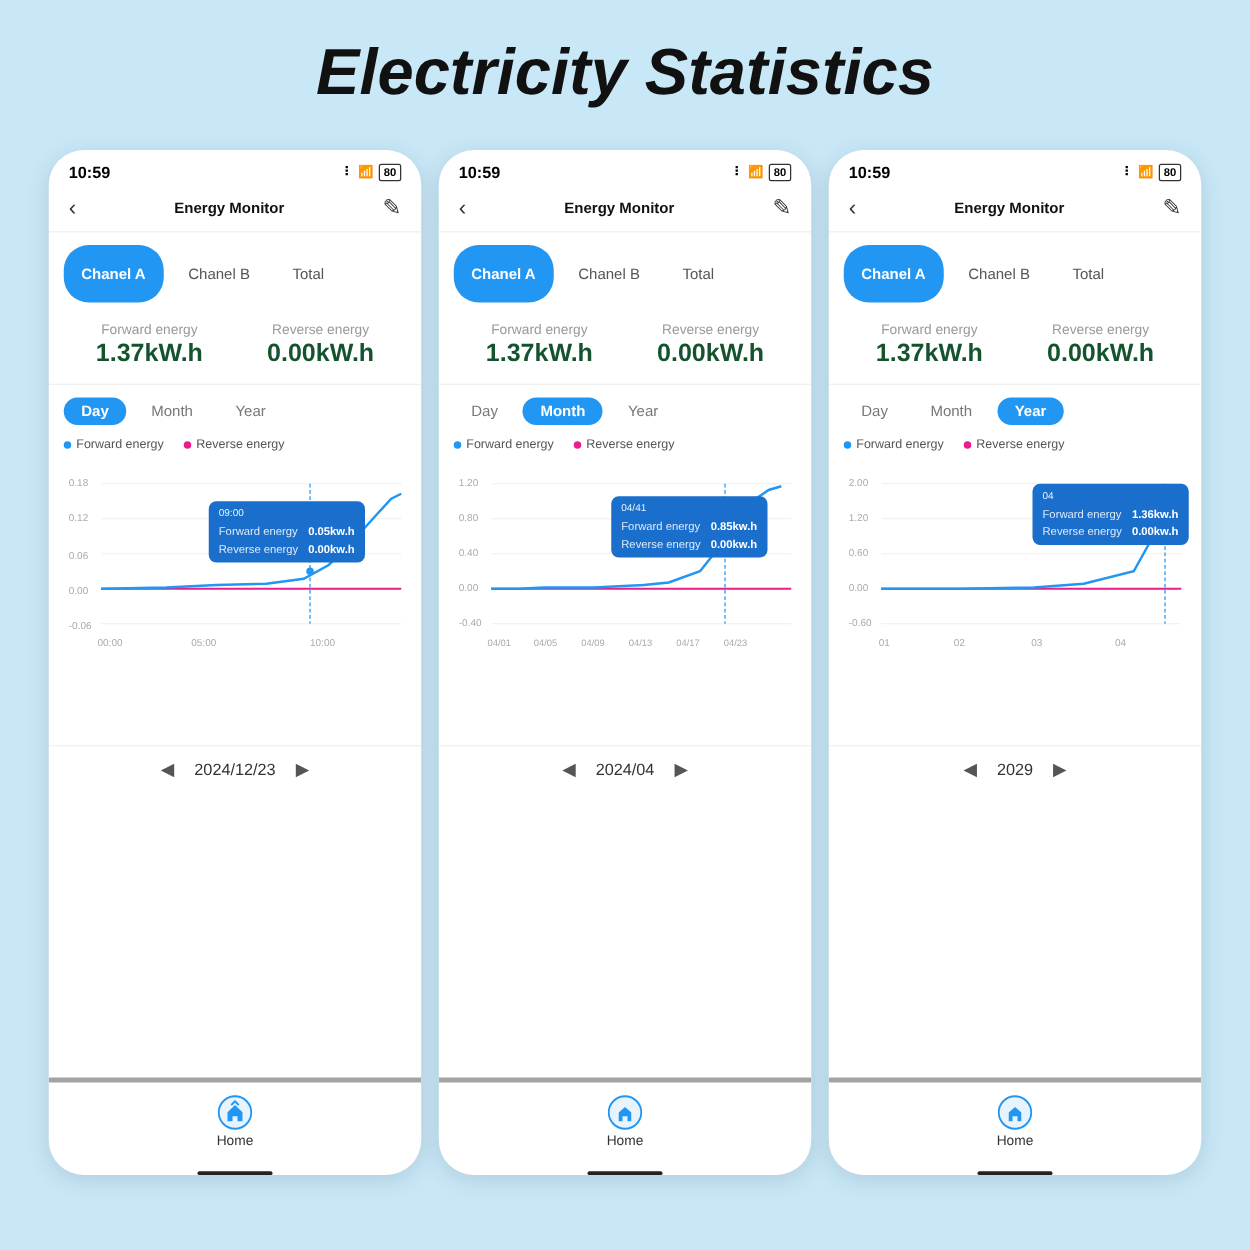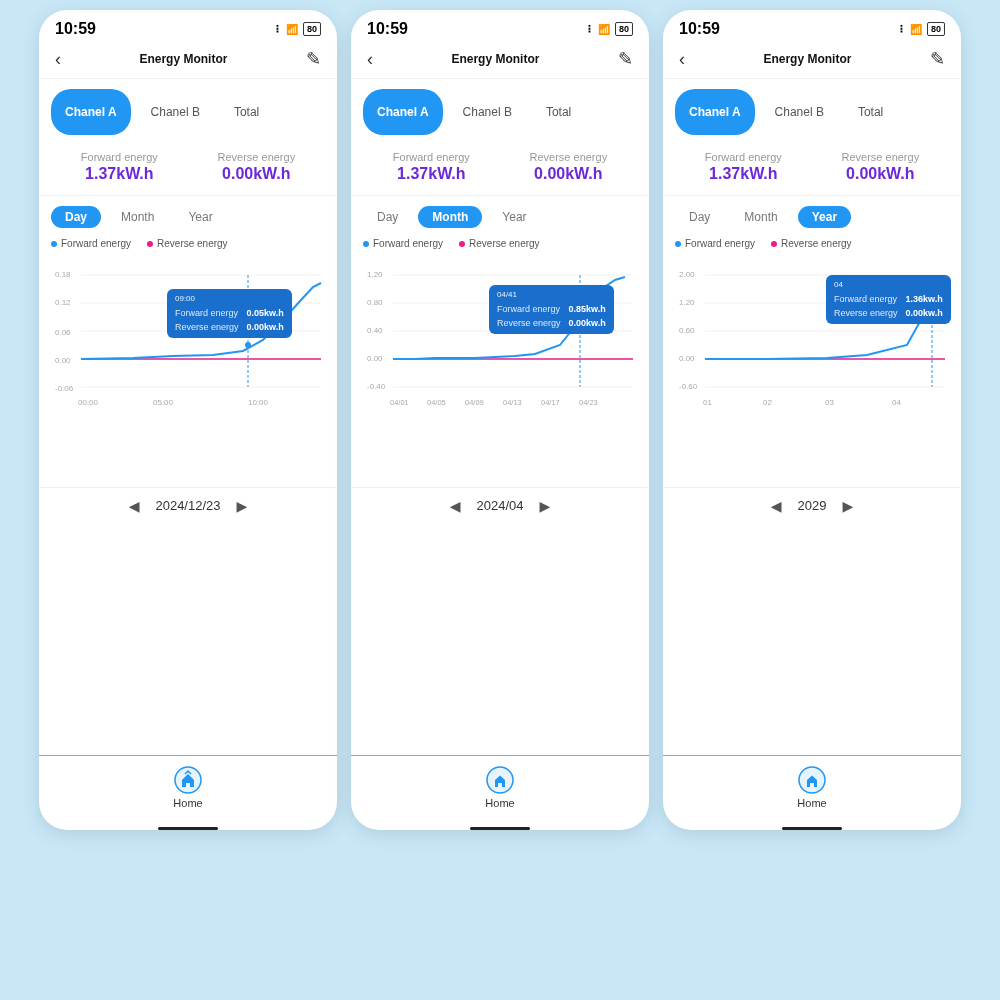--- a/index.html
+++ b/index.html
@@ -36,21 +36,21 @@
     }
     
     .status-bar {
       display: flex;
       justify-content: space-between;
       align-items: center;
       padding: 10px 16px 4px;
       font-size: 12px;
       font-weight: 600;
     }
-    .status-time { font-size: 16px; font-weight: 700; }
+    .status-time { font-size: 13px; font-weight: 700; }
     .status-icons { display: flex; align-items: center; gap: 4px; font-size: 10px; }
     .battery-icon {
       border: 1.5px solid #333;
       border-radius: 2px;
       padding: 1px 3px;
       font-size: 9px;
       font-weight: 700;
       position: relative;
     }
     
@@ -82,21 +82,21 @@
     .tab-btn.active { background: #2196F3; color: #fff; font-weight: 600; }
     
     .energy-values {
       display: flex;
       justify-content: space-around;
       padding: 8px 12px 12px;
       border-bottom: 1px solid #f0f0f0;
     }
     .energy-item { text-align: center; }
     .energy-label { font-size: 11px; color: #999; margin-bottom: 2px; }
-    .energy-value { font-size: 16px; font-weight: 600; color: #6d28d9; }
+    .energy-value { font-size: 20px; font-weight: 600; color: #14532d; }
     
     .period-tabs {
       display: flex;
       gap: 6px;
       padding: 10px 12px 6px;
     }
     .period-btn {
       padding: 4px 14px;
       border-radius: 16px;
       font-size: 12px;
@@ -150,32 +150,33 @@
       border-top: 1px solid #f0f0f0;
     }
     .date-nav-btn { font-size: 14px; color: #555; cursor: pointer; }
     .date-nav-label { font-size: 13px; color: #333; font-weight: 500; }
     
     .bottom-nav {
       display: flex;
       justify-content: center;
       align-items: center;
       padding: 10px 0 12px;
-      border-top: 1px solid #a3a3a3;
+      border-top: 4px solid #a3a3a3;
       margin-top: auto;
     }
     .bottom-nav-item { display: flex; flex-direction: column; align-items: center; gap: 3px; }
     .bottom-nav-label { font-size: 11px; color: #333; }
     .home-icon { width: 28px; height: 28px; }
     .bottom-bar { width: 60px; height: 3px; background: #222; border-radius: 2px; margin: 6px auto 0; }
   </style>
 </head>
 <body>
 
 <div>
+  <h1 class="page-title">Electricity Statistics</h1>
 
   <div class="phones-container">
 
     <div class="phone">
       <div class="status-bar">
         <span class="status-time">10:59</span>
         <div class="status-icons">
           <span>⠇</span>
           <span>📶</span>
           <span class="battery-icon">80</span>

